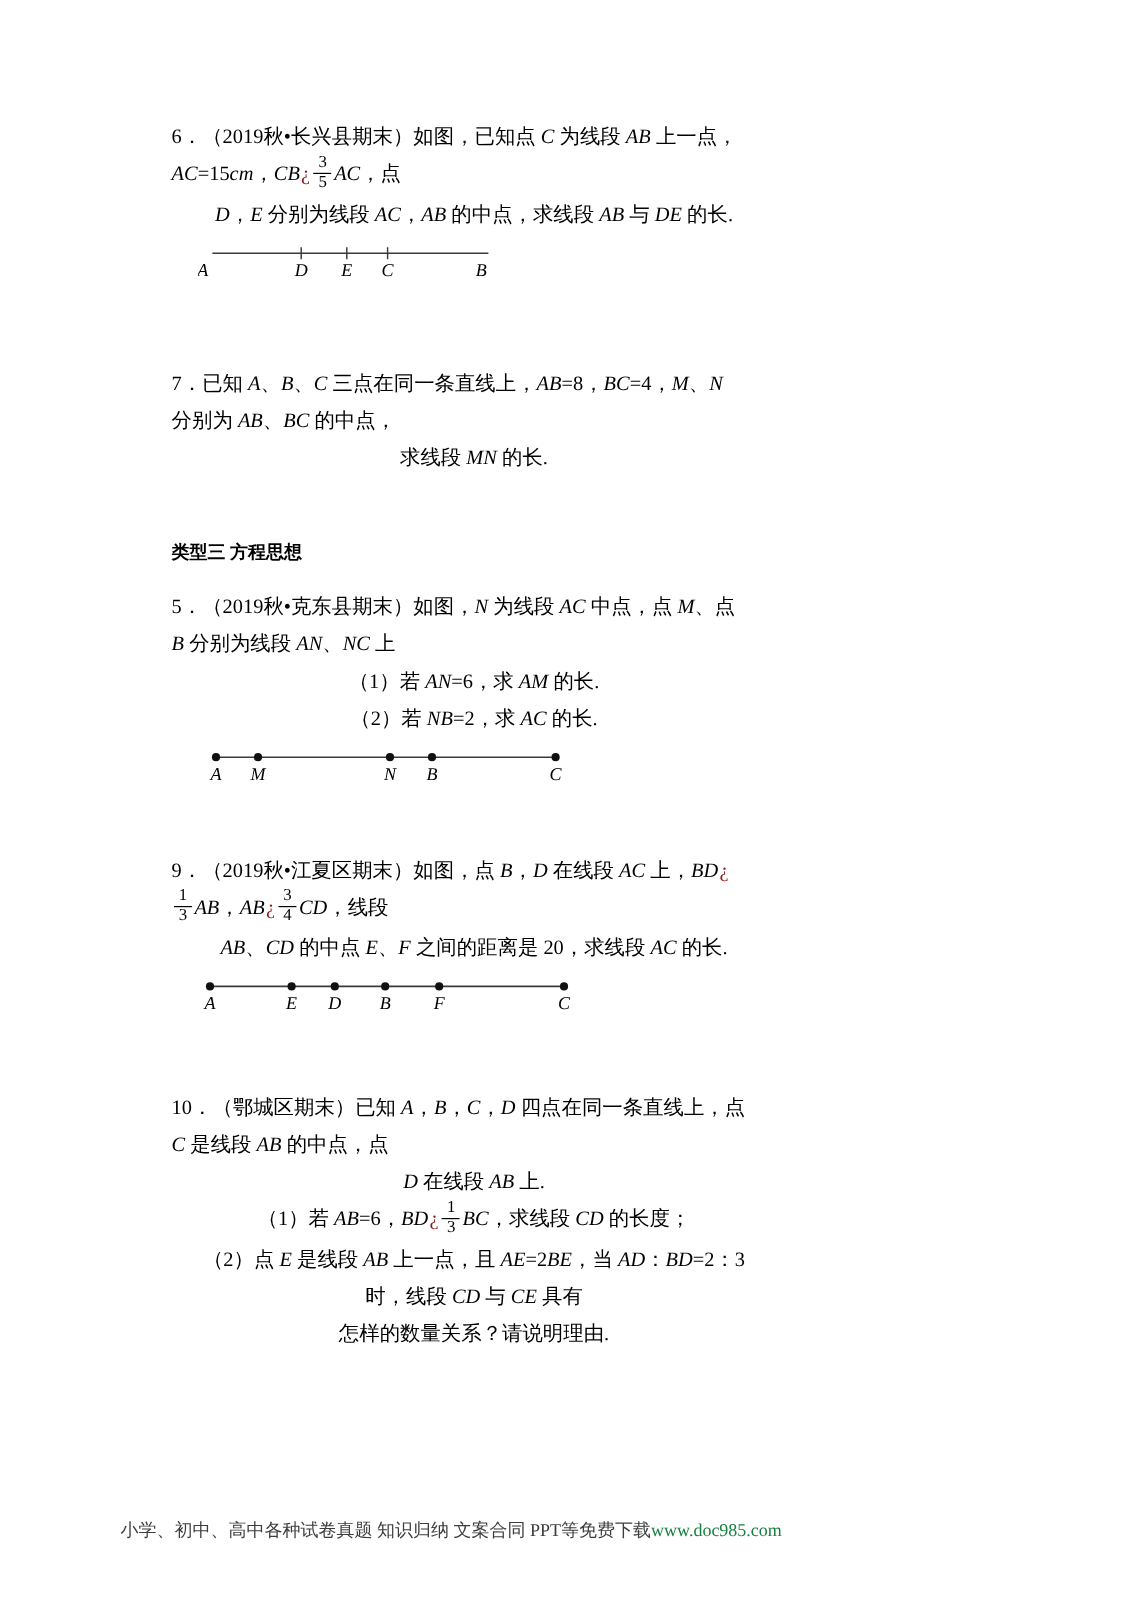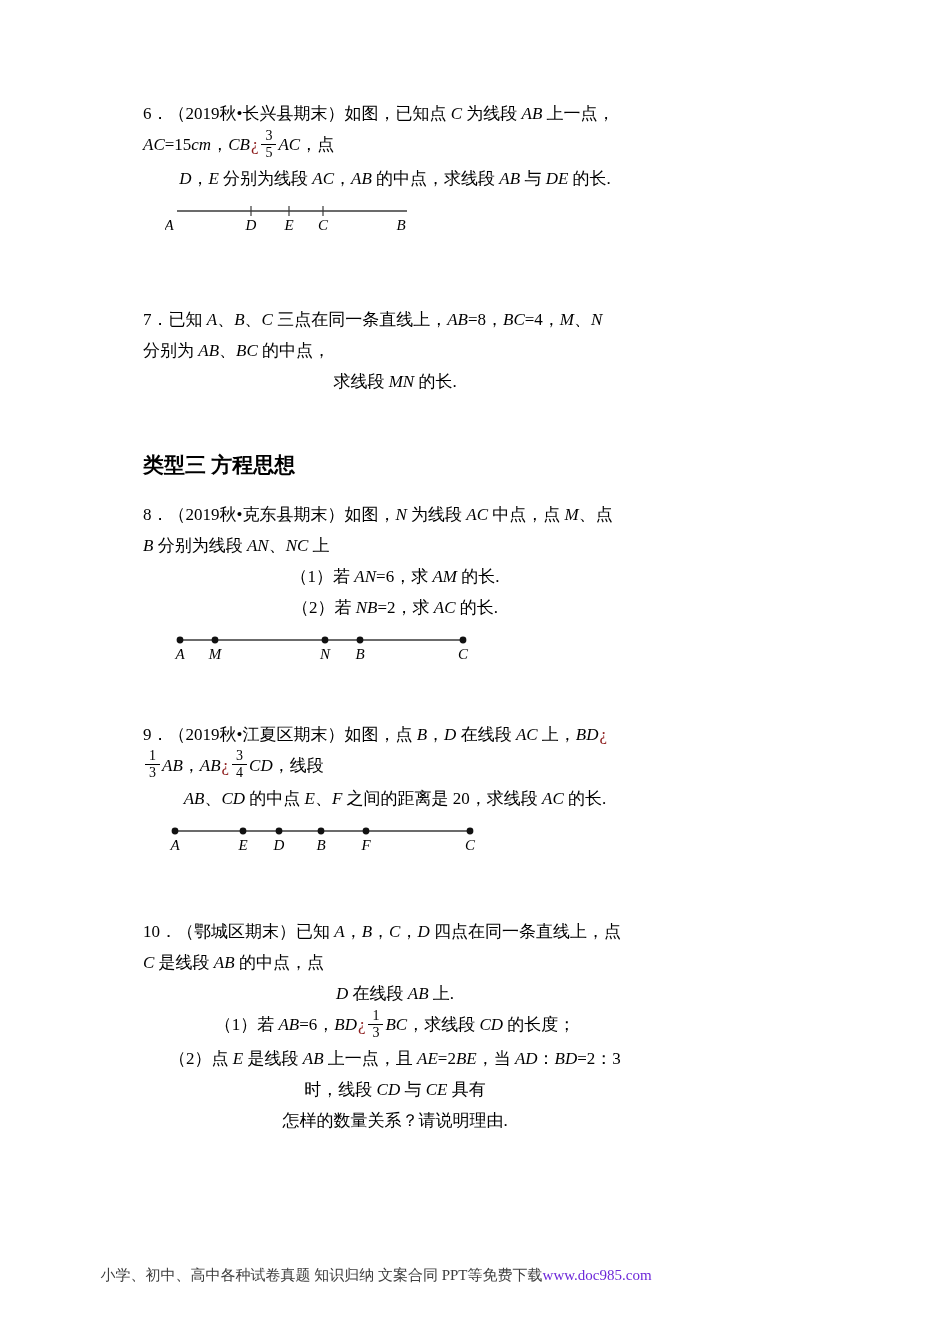--- a/index.html
+++ b/index.html
@@ -25,30 +25,30 @@
   }
   .frac .num{padding:0 4px;border-bottom:1px solid #000;}
   .frac .den{padding:0 4px;}
   .diagram{height:38px;margin-top:8px;}
   .d6{margin-left:22px;}
   .d8{margin-left:30px;}
   .d9{margin-left:25px;}
   #sec6{margin-bottom:64px;}
   #sec7{margin-bottom:54px;}
   .type-head{
-    font-size:21px;font-weight:bold;margin:0 0 20px 0;
+    font-size:15px;font-weight:bold;margin:0 0 20px 0;
     font-family:"Liberation Serif","DejaVu Serif",serif;
   }
   #sec8{margin-bottom:50px;}
   #sec9{margin-bottom:56px;}
   .footer{
     position:absolute;left:0;top:1266px;width:100%;
     text-align:center;font-size:15px;color:#3d3d3d;
   }
-  .footer .url{color:#6d28d9;}
+  .footer .url{color:#15803d;}
 </style>
 </head>
 <body>
 
 <div class="page">
   <div class="content">
 
     <section id="sec6">
       <div class="line"><span>6．（2019秋•长兴县期末）如图，已知点 </span><span class="it">C</span><span> 为线段 </span><span class="it">AB</span><span> 上一点，</span><span class="it">AC</span><span>=15</span><span class="it">cm</span><span>，</span><span class="it">CB</span><span class="eqb">¿</span><span class="frac">
             <span class="num">3</span>
@@ -69,21 +69,21 @@
     </section>
 
     <section id="sec7">
       <div class="line"><span>7．已知 </span><span class="it">A</span><span>、</span><span class="it">B</span><span>、</span><span class="it">C</span><span> 三点在同一条直线上，</span><span class="it">AB</span><span>=8，</span><span class="it">BC</span><span>=4，</span><span class="it">M</span><span>、</span><span class="it">N</span><span> 分别为 </span><span class="it">AB</span><span>、</span><span class="it">BC</span><span> 的中点，</span></div>
       <div class="line cont"><span>求线段 </span><span class="it">MN</span><span> 的长.</span></div>
     </section>
 
     <h3 class="type-head">类型三 方程思想</h3>
 
     <section id="sec8">
-      <div class="line"><span>8．（2019秋•克东县期末）如图，</span><span class="it">N</span><span> 为线段 </span><span class="it">AC</span><span> 中点，点 </span><span class="it">M</span><span>、点 </span><span class="it">B</span><span> 分别为线段 </span><span class="it">AN</span><span>、</span><span class="it">NC</span><span> 上</span></div>
+      <div class="line"><span>5．（2019秋•克东县期末）如图，</span><span class="it">N</span><span> 为线段 </span><span class="it">AC</span><span> 中点，点 </span><span class="it">M</span><span>、点 </span><span class="it">B</span><span> 分别为线段 </span><span class="it">AN</span><span>、</span><span class="it">NC</span><span> 上</span></div>
       <div class="line cont"><span>（1）若 </span><span class="it">AN</span><span>=6，求 </span><span class="it">AM</span><span> 的长.</span></div>
       <div class="line cont"><span>（2）若 </span><span class="it">NB</span><span>=2，求 </span><span class="it">AC</span><span> 的长.</span></div>
       <div class="diagram d8"><svg width="300" height="36">
             <line x1="5" x2="292" y1="9" y2="9" stroke="#3a3a3a" stroke-width="1.3"></line>
             <circle cx="7" cy="9" r="3.4" fill="#111"></circle>
             <text x="7" y="28" text-anchor="middle" font-style="italic" font-size="15" font-family="&quot;Liberation Serif&quot;,&quot;DejaVu Serif&quot;,serif" fill="#000">A</text>
             <circle cx="42" cy="9" r="3.4" fill="#111"></circle>
             <text x="42" y="28" text-anchor="middle" font-style="italic" font-size="15" font-family="&quot;Liberation Serif&quot;,&quot;DejaVu Serif&quot;,serif" fill="#000">M</text>
             <circle cx="152" cy="9" r="3.4" fill="#111"></circle>
             <text x="152" y="28" text-anchor="middle" font-style="italic" font-size="15" font-family="&quot;Liberation Serif&quot;,&quot;DejaVu Serif&quot;,serif" fill="#000">N</text>

